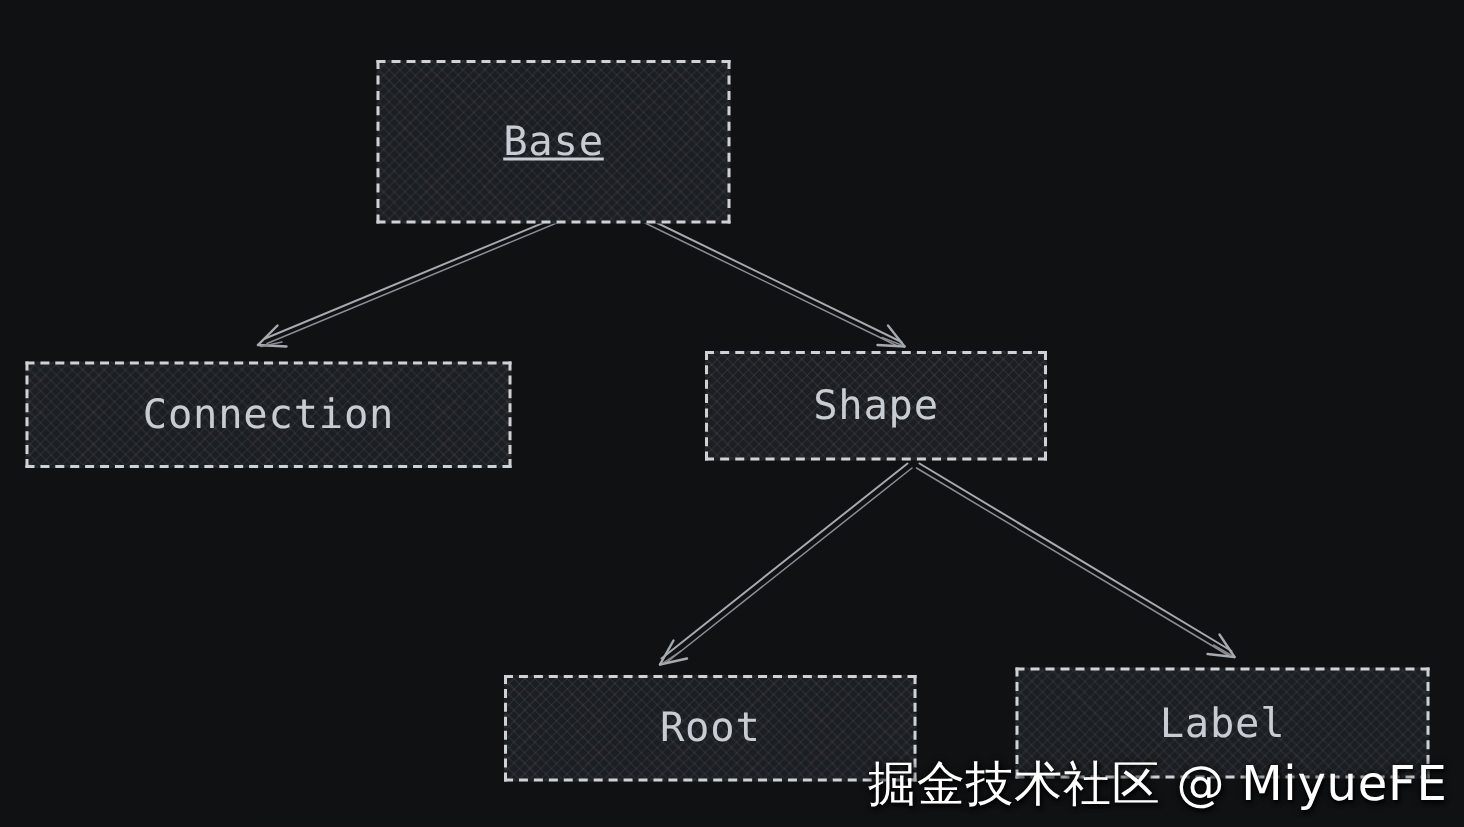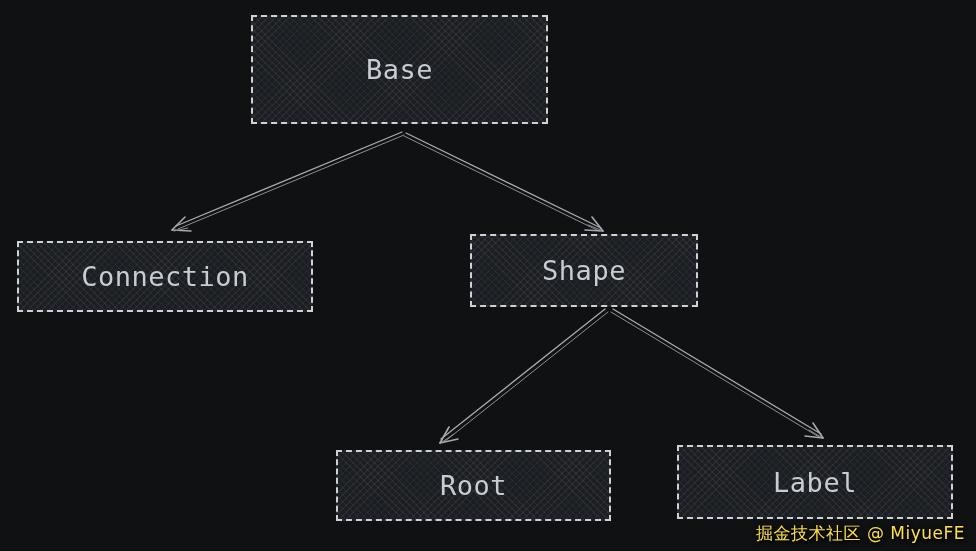--- a/index.html
+++ b/index.html
@@ -35,32 +35,32 @@
       repeating-linear-gradient(45deg, rgba(255,255,255,0.055) 0 1px, transparent 1px 5px),
       repeating-linear-gradient(-45deg, rgba(255,255,255,0.055) 0 1px, transparent 1px 5px);
     display:flex;
     align-items:center;
     justify-content:center;
     color:#c7cdd3;
     font-size:27px;
     letter-spacing:0.5px;
     cursor:default;
   }
-  .node-base{left:251px;top:15px;width:297px;height:109px;}
-  .node-connection{left:17px;top:241px;width:296px;height:71px;}
+  .node-base{left:251px;top:40px;width:236px;height:109px;text-decoration:underline;}
+  .node-connection{left:17px;top:241px;width:324px;height:71px;}
   .node-shape{left:470px;top:234px;width:228px;height:73px;}
   .node-root{left:297px;top:450px;width:275px;height:71px;margin-left:39px;}
   .node-label{left:677px;top:445px;width:276px;height:74px;}
   .watermark{
     position:absolute;
     right:11px;
     bottom:6px;
-    color:#fde047;
+    color:#ffffff;
     font-family:"DejaVu Sans","Liberation Sans",sans-serif;
-    font-size:17px;
+    font-size:32px;
     font-weight:500;
     letter-spacing:0.5px;
     text-shadow:0 0 5px rgba(0,0,0,0.95), 1px 2px 3px rgba(0,0,0,0.85);
     white-space:nowrap;
   }
 </style>
 </head>
 <body>
 
 <div class="stage">

